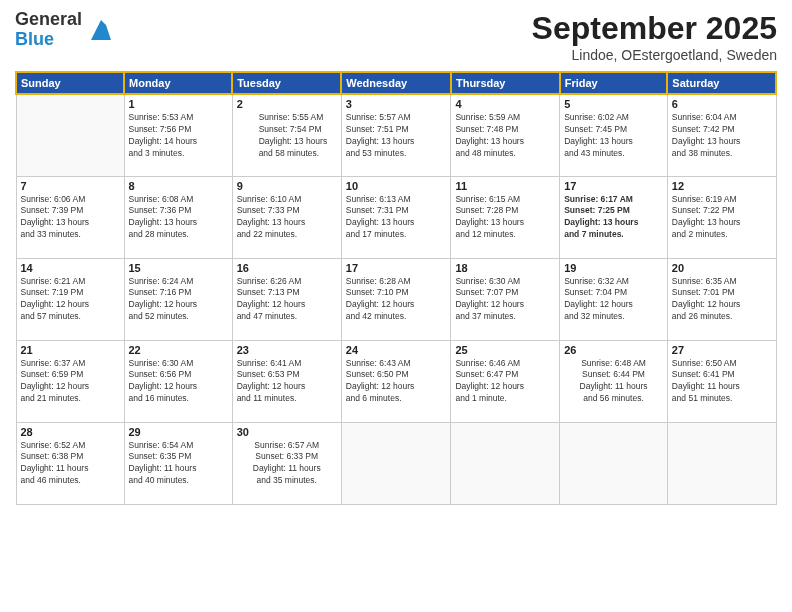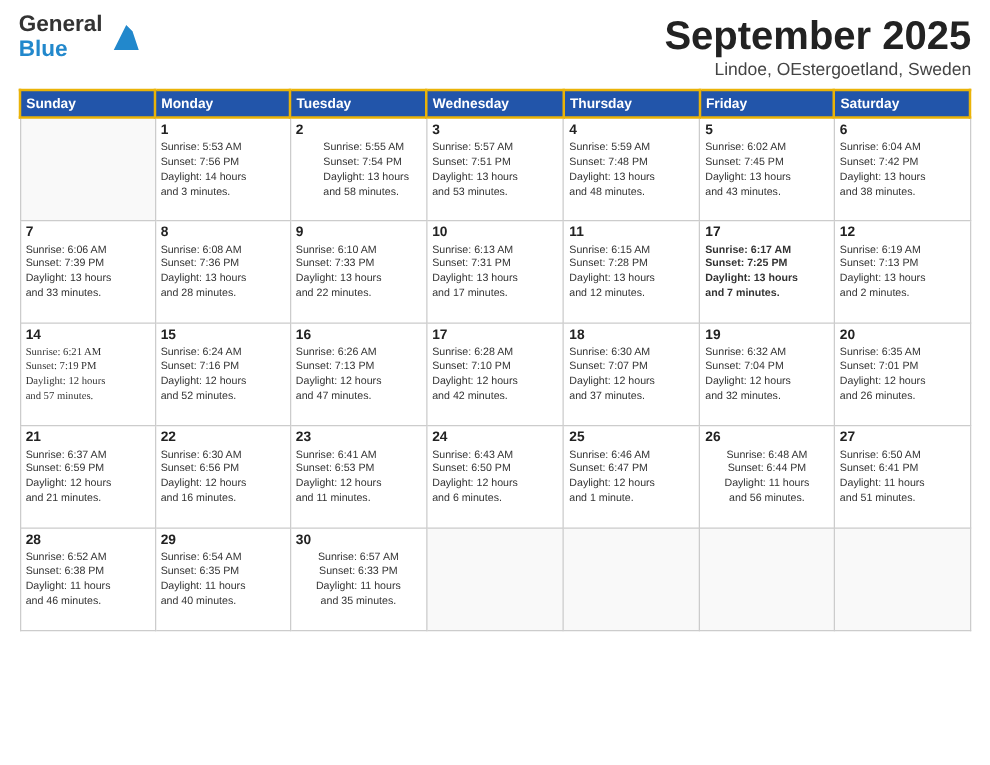--- a/index.html
+++ b/index.html
@@ -211,29 +211,29 @@
           <td>
             <span class="day-num">17</span>
             <div class="day-info" style="white-space: pre-line; font-weight: bold;">Sunrise: 6:17 AM
 Sunset: 7:25 PM
 Daylight: 13 hours
 and 7 minutes.</div>
           </td>
           <td>
             <span class="day-num">12</span>
             <div class="day-info" style="white-space: pre-line;">Sunrise: 6:19 AM
-Sunset: 7:13 PM
+Sunset: 7:22 PM
 Daylight: 13 hours
 and 2 minutes.</div>
           </td>
         </tr>
         <tr class="week-row">
           <td>
             <span class="day-num">14</span>
-            <div class="day-info" style="white-space: pre-line; font-family: Liberation Serif, serif;">Sunrise: 6:21 AM
+            <div class="day-info" style="white-space: pre-line;">Sunrise: 6:21 AM
 Sunset: 7:19 PM
 Daylight: 12 hours
 and 57 minutes.</div>
           </td>
           <td>
             <span class="day-num">15</span>
             <div class="day-info" style="white-space: pre-line;">Sunrise: 6:24 AM
 Sunset: 7:16 PM
 Daylight: 12 hours
 and 52 minutes.</div>

